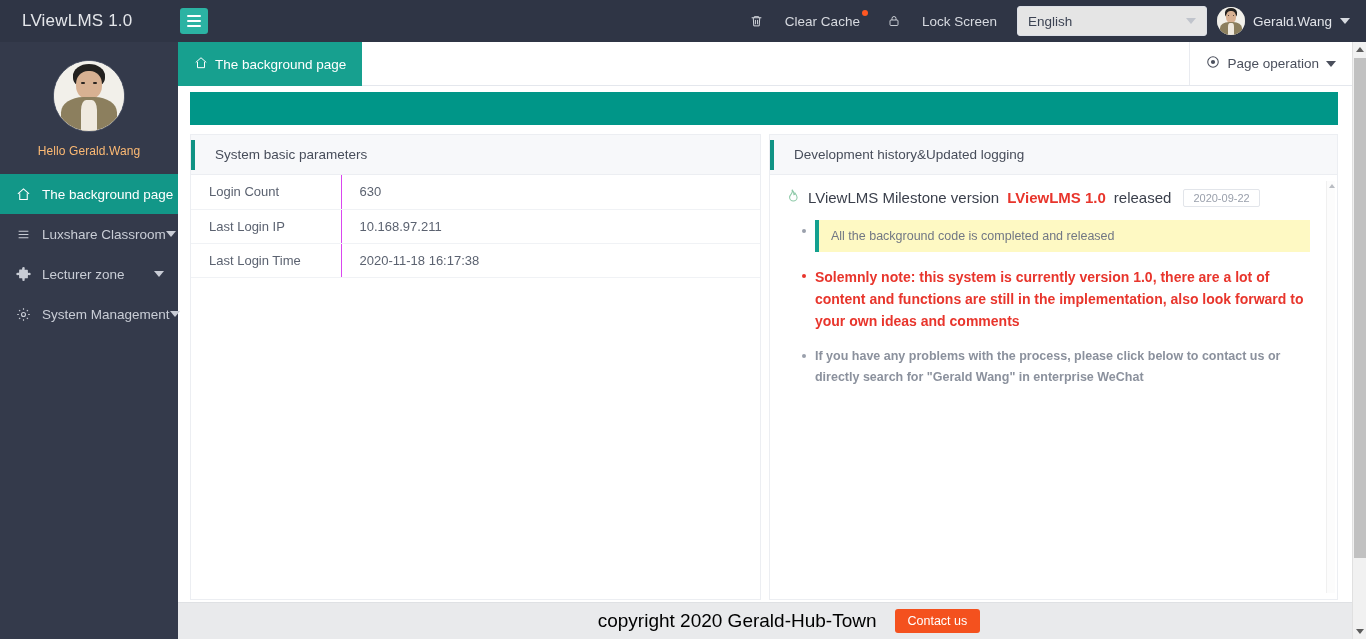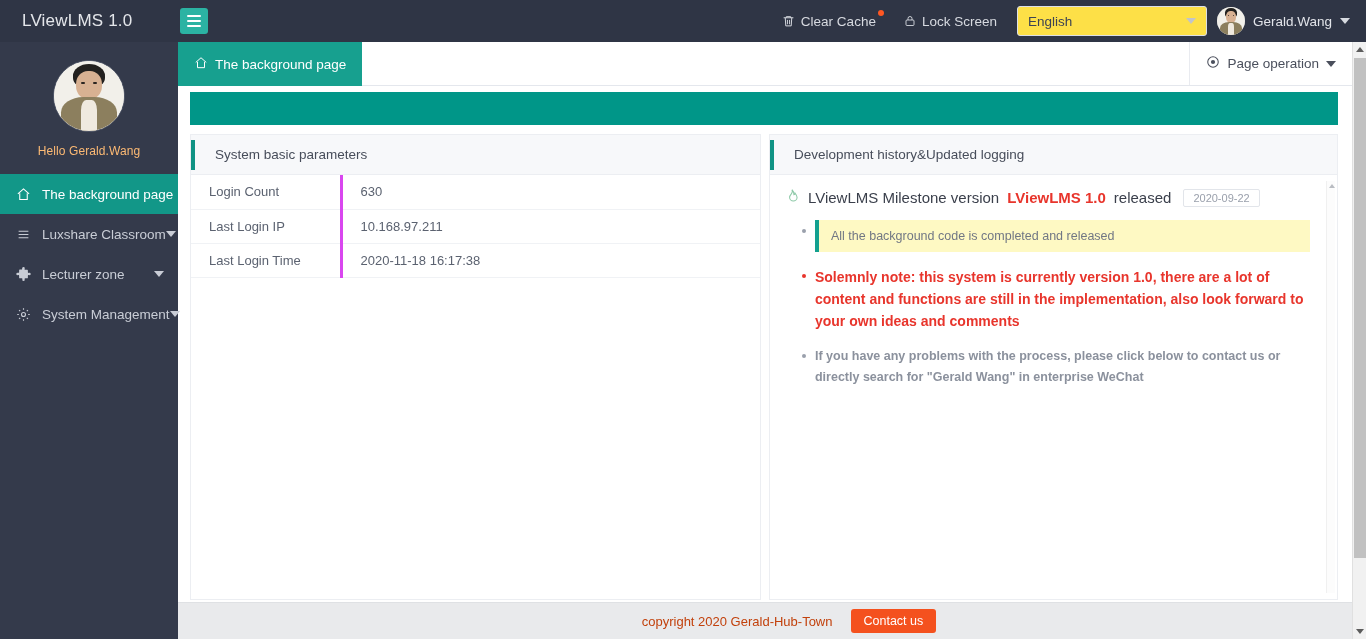--- a/index.html
+++ b/index.html
@@ -63,41 +63,41 @@
     margin-left: auto;
     display: flex;
     align-items: center;
     height: 42px;
     padding-right: 12px;
     gap: 0px;
   }
   .tb-item {
     display: flex;
     align-items: center;
-    gap: 6px;
+    gap: 22px;
     color: #d7dae0;
     font-size: 13.5px;
     padding: 0 14px;
     height: 42px;
     cursor: pointer;
     position: relative;
     white-space: nowrap;
   }
   .tb-item svg { display:block; }
   .dot-badge {
     position: absolute;
     top: 10px; right: 6px;
     width: 6px; height: 6px;
     border-radius: 50%;
     background: #ff5722;
   }
   .lang-select {
     width: 190px;
     height: 30px;
-    background: #fde047;
+    background: #e5e5e5;
     border: 1px solid #dcdfe6;
     border-radius: 3px;
     display: flex;
     align-items: center;
     padding: 0 10px;
     font-size: 13.5px;
     color: #3c4353;
     margin: 0 10px 0 6px;
     cursor: pointer;
     position: relative;
@@ -287,21 +287,21 @@
 
   
   .ptable { width: 100%; border-collapse: collapse; }
   .ptable td {
     height: 34px;
     font-size: 13px;
     color: #5b6270;
     border-bottom: 1px solid #f0f2f5;
     padding: 0 0 0 18px;
   }
-  .ptable td.k { width: 150px; border-right: 3px solid #d946ef; }
+  .ptable td.k { width: 150px; border-right: 1px solid #d946ef; }
   .ptable td.v { padding-left: 18px; }
 
   
   .panel-body-right {
     height: 424px;
     overflow: hidden;
     position: relative;
     padding: 12px 22px 0 14px;
   }
   .log-title-row {
@@ -393,21 +393,21 @@
     width: 1174px;
     height: 37px;
     background: #e9eaec;
     border-top: 1px solid #dfe1e4;
     display: flex;
     align-items: center;
     justify-content: center;
     gap: 18px;
     z-index: 15;
   }
-  .copyright { font-size: 13px; color: #c2410c; margin-left: 48px; }
+  .copyright { font-size: 19px; color: #000000; margin-left: 48px; }
   .contact-btn {
     background: #f4511e;
     color: #fff;
     font-size: 12.5px;
     padding: 5px 13px;
     border-radius: 3px;
     border: none;
     cursor: pointer;
     font-family: inherit;
   }

